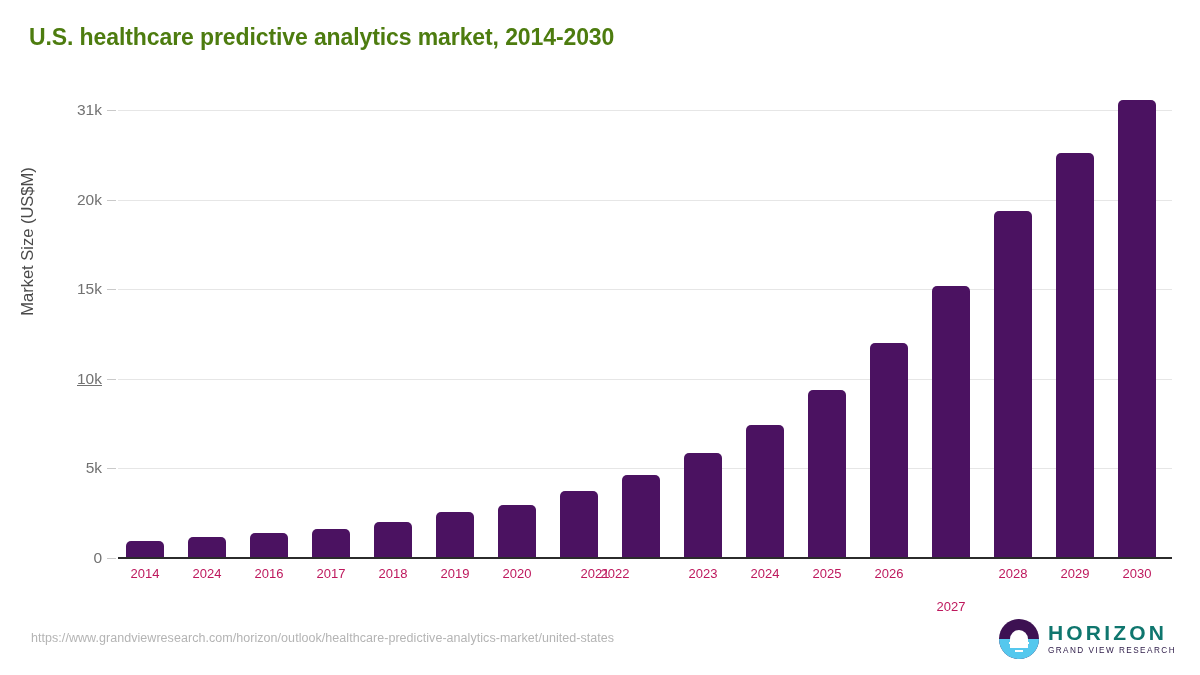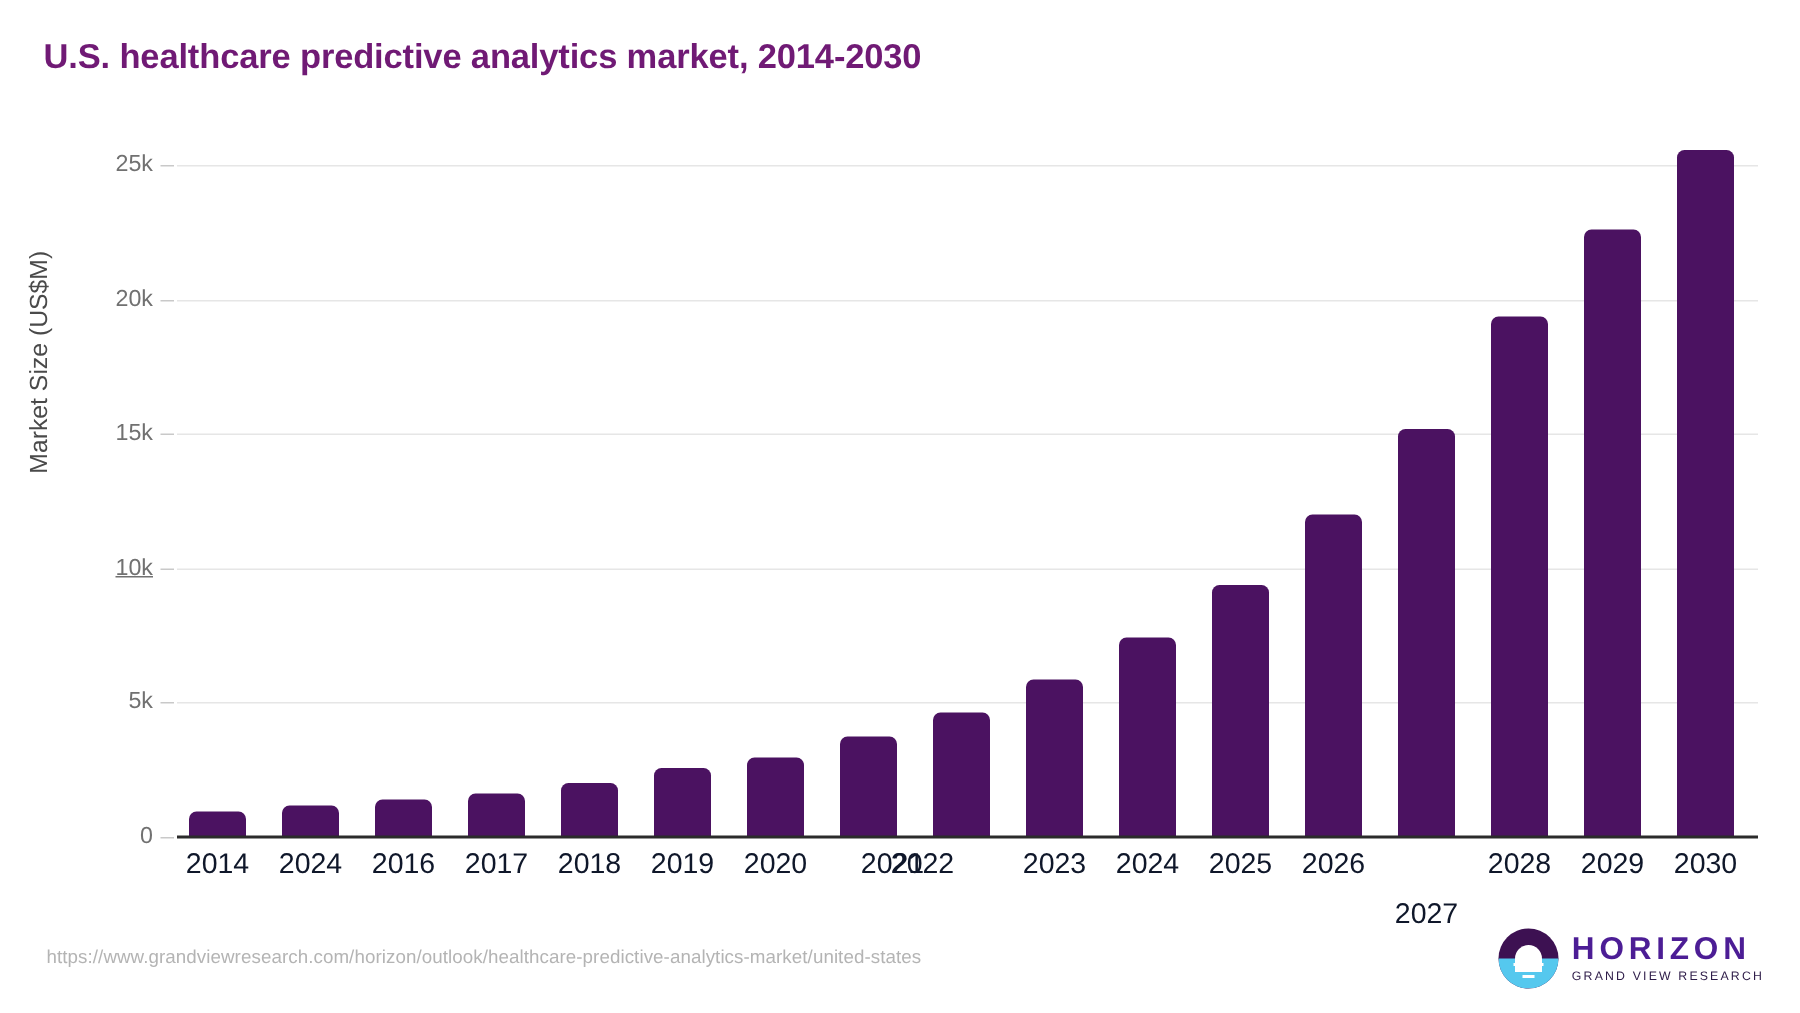--- a/index.html
+++ b/index.html
@@ -21,21 +21,21 @@
     background: #ffffff;
     border-radius: 10px;
     overflow: hidden;
   }
   #chart-title {
     position: absolute;
     left: 29px;
     top: 24px;
     font-size: 23px;
     font-weight: bold;
-    color: #701a75;
+    color: #4d7c0f;
     letter-spacing: -0.1px;
     white-space: nowrap;
   }
 
   
   #plot {
     position: absolute;
     left: 118px;
     top: 110px;
     width: 1054px;
@@ -92,22 +92,22 @@
     width: 38px;
     background: #4b1261;
     border-top-left-radius: 5px;
     border-top-right-radius: 5px;
   }
   .xtick {
     position: absolute;
     top: 566px;
     width: 62px;
     text-align: center;
-    font-size: 19px;
-    color: #0f172a;
+    font-size: 13px;
+    color: #be185d;
   }
 
   
   #source-url {
     position: absolute;
     left: 31px;
     top: 631px;
     font-size: 12.5px;
     color: #b4b4b4;
     letter-spacing: 0.05px;
@@ -155,21 +155,21 @@
     height: 2px;
     background: #ffffff;
   }
   #logo-mark .ray1 { top: 23px; width: 20px; }
   #logo-mark .ray2 { top: 27px; width: 14px; }
   #logo-mark .ray3 { top: 31px; width: 8px;  }
   #logo-text { line-height: 1; }
   #logo-word {
     font-size: 21px;
     font-weight: bold;
-    color: #4c1d95;
+    color: #0f766e;
     letter-spacing: 3.2px;
   }
   #logo-tagline {
     margin-top: 4px;
     font-size: 8.2px;
     font-weight: normal;
     color: #2c1a47;
     letter-spacing: 1.45px;
   }
 </style>
@@ -186,21 +186,21 @@
       <div class="ytick" style="top: 558px;">0</div>
       <div class="ytick-dash" style="top: 558px;"></div>
       <div class="ytick" style="top: 468.4px;">5k</div>
       <div class="ytick-dash" style="top: 468.4px;"></div>
       <div class="ytick" style="top: 378.8px; text-decoration: underline;">10k</div>
       <div class="ytick-dash" style="top: 378.8px;"></div>
       <div class="ytick" style="top: 289.2px;">15k</div>
       <div class="ytick-dash" style="top: 289.2px;"></div>
       <div class="ytick" style="top: 199.6px;">20k</div>
       <div class="ytick-dash" style="top: 199.6px;"></div>
-      <div class="ytick" style="top: 110px;">25k</div>
+      <div class="ytick" style="top: 110px;">31k</div>
       <div class="ytick-dash" style="top: 110px;"></div>
     </div>
 
   <div id="plot">
     <div id="gridlines">
         <div class="gridline" style="top: 358.4px;"></div>
         <div class="gridline" style="top: 268.8px;"></div>
         <div class="gridline" style="top: 179.2px;"></div>
         <div class="gridline" style="top: 89.6px;"></div>
         <div class="gridline" style="top: 0px;"></div>

